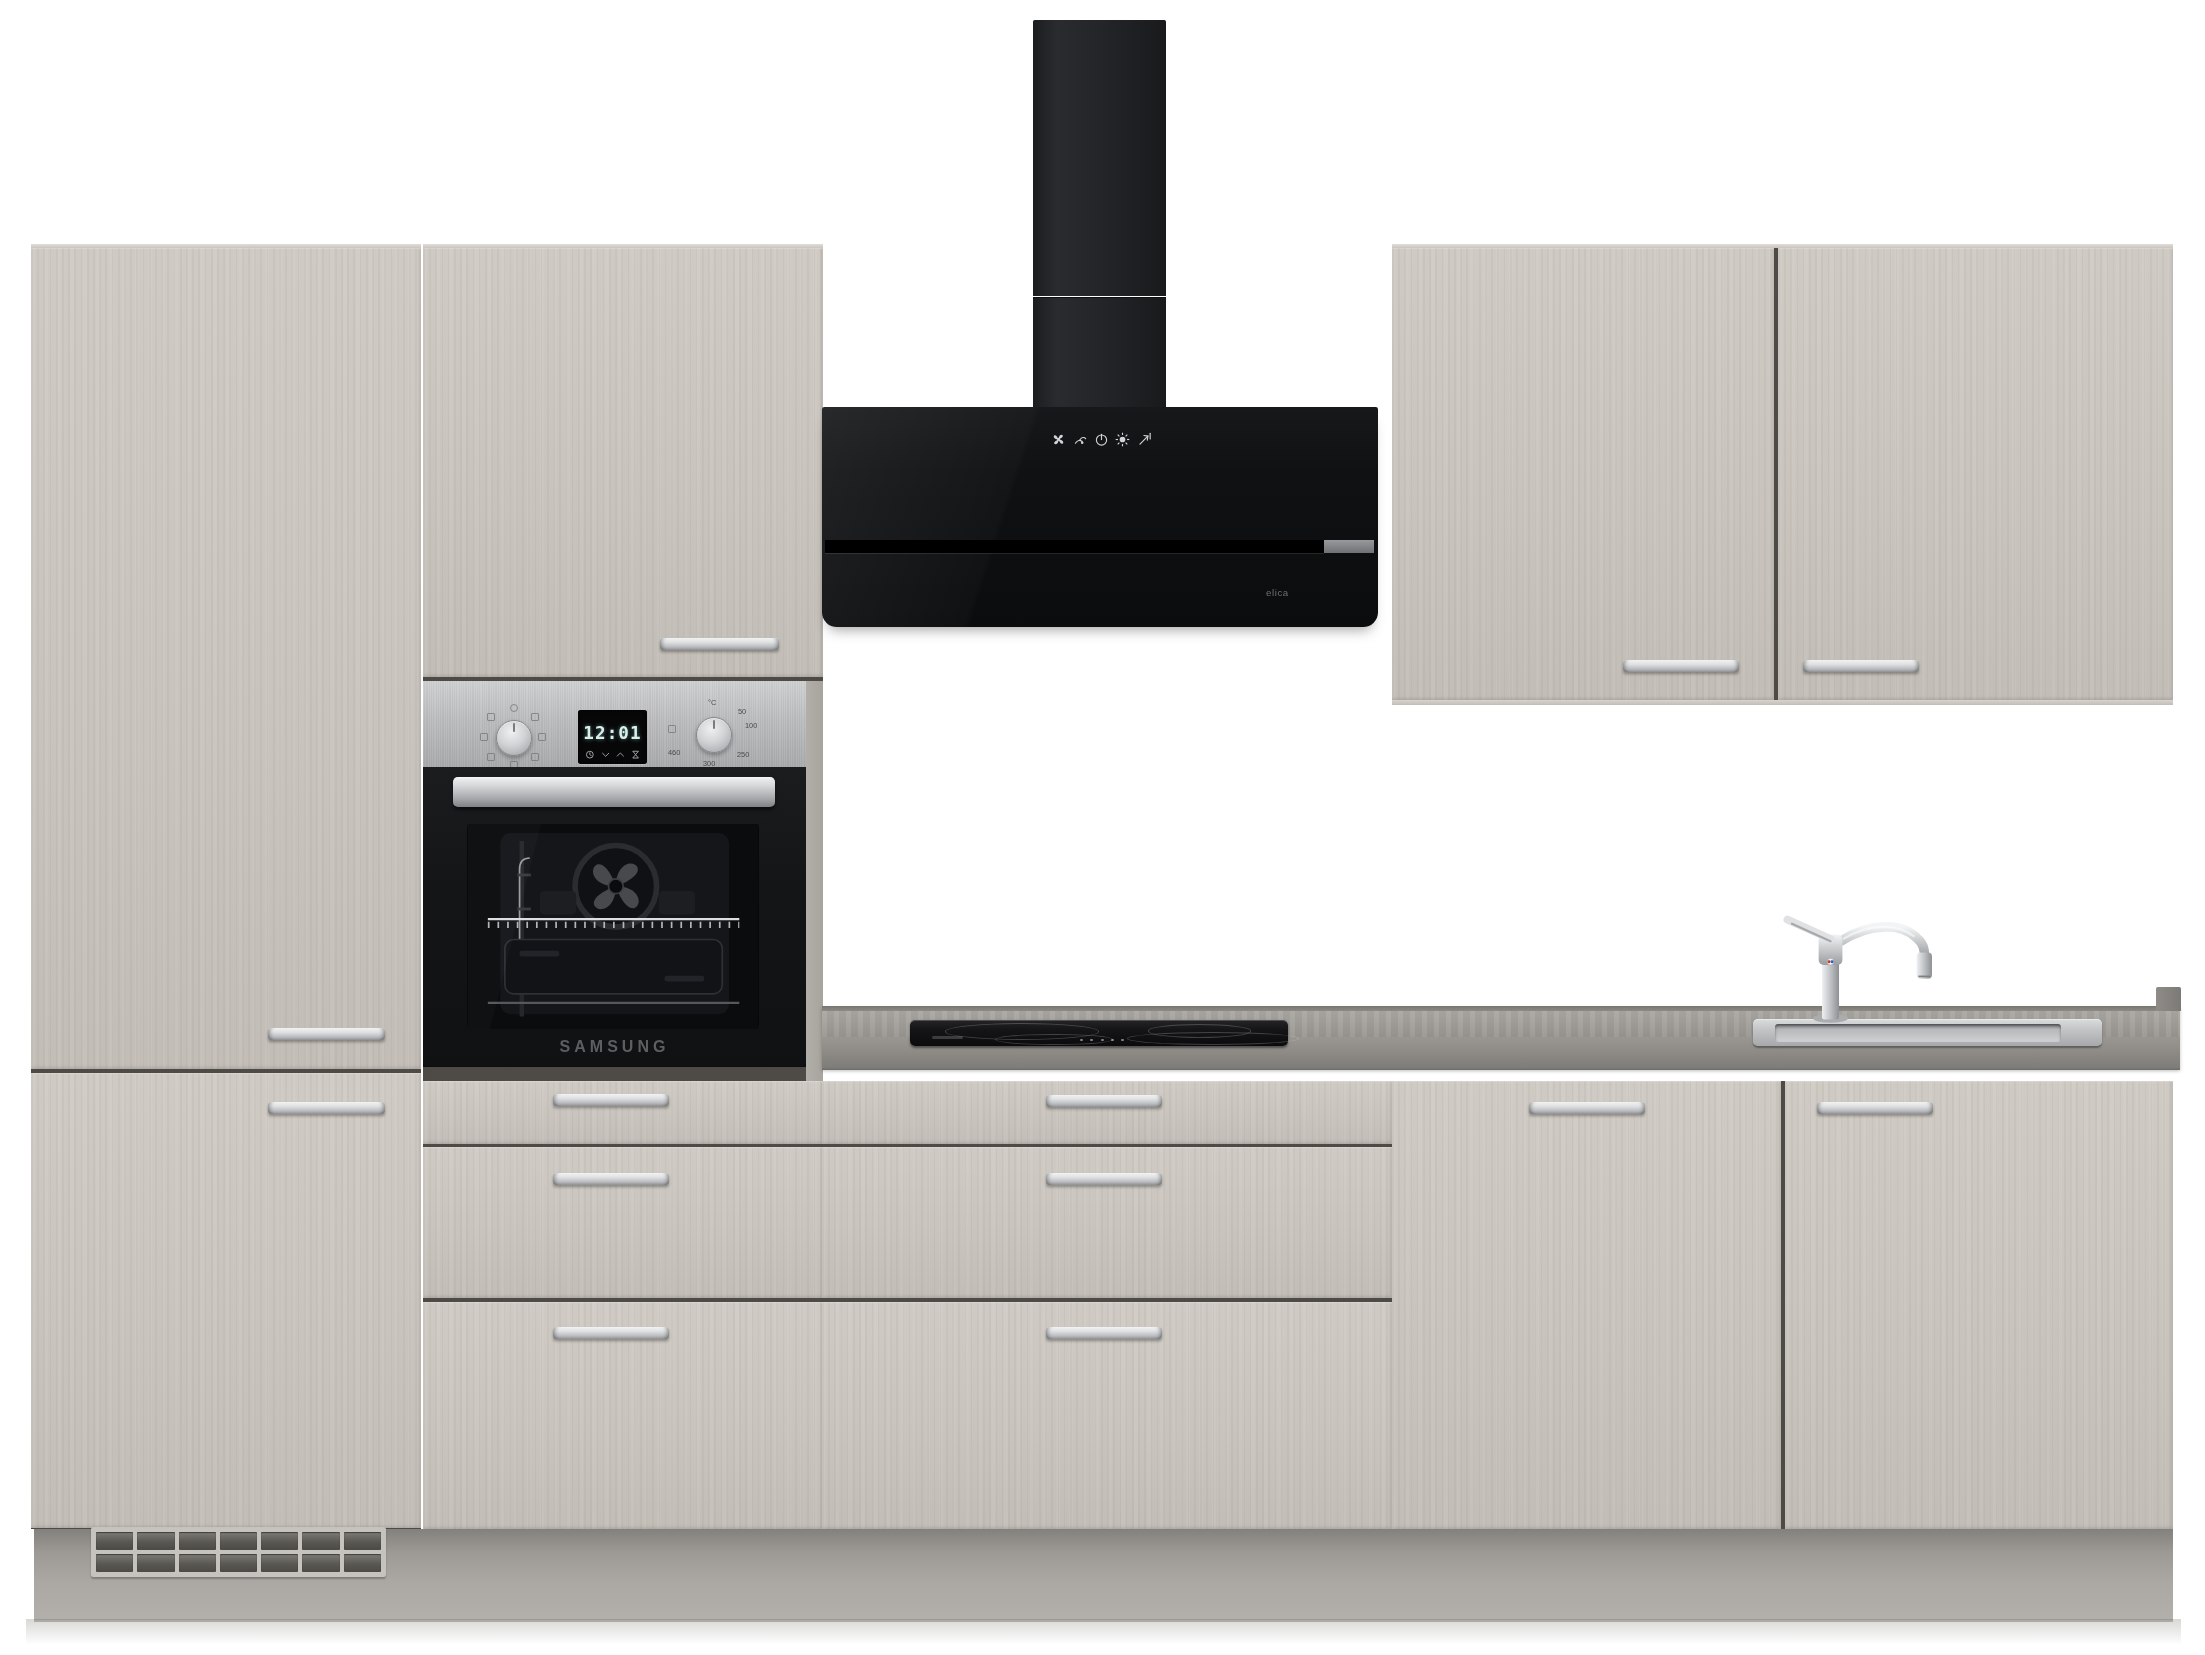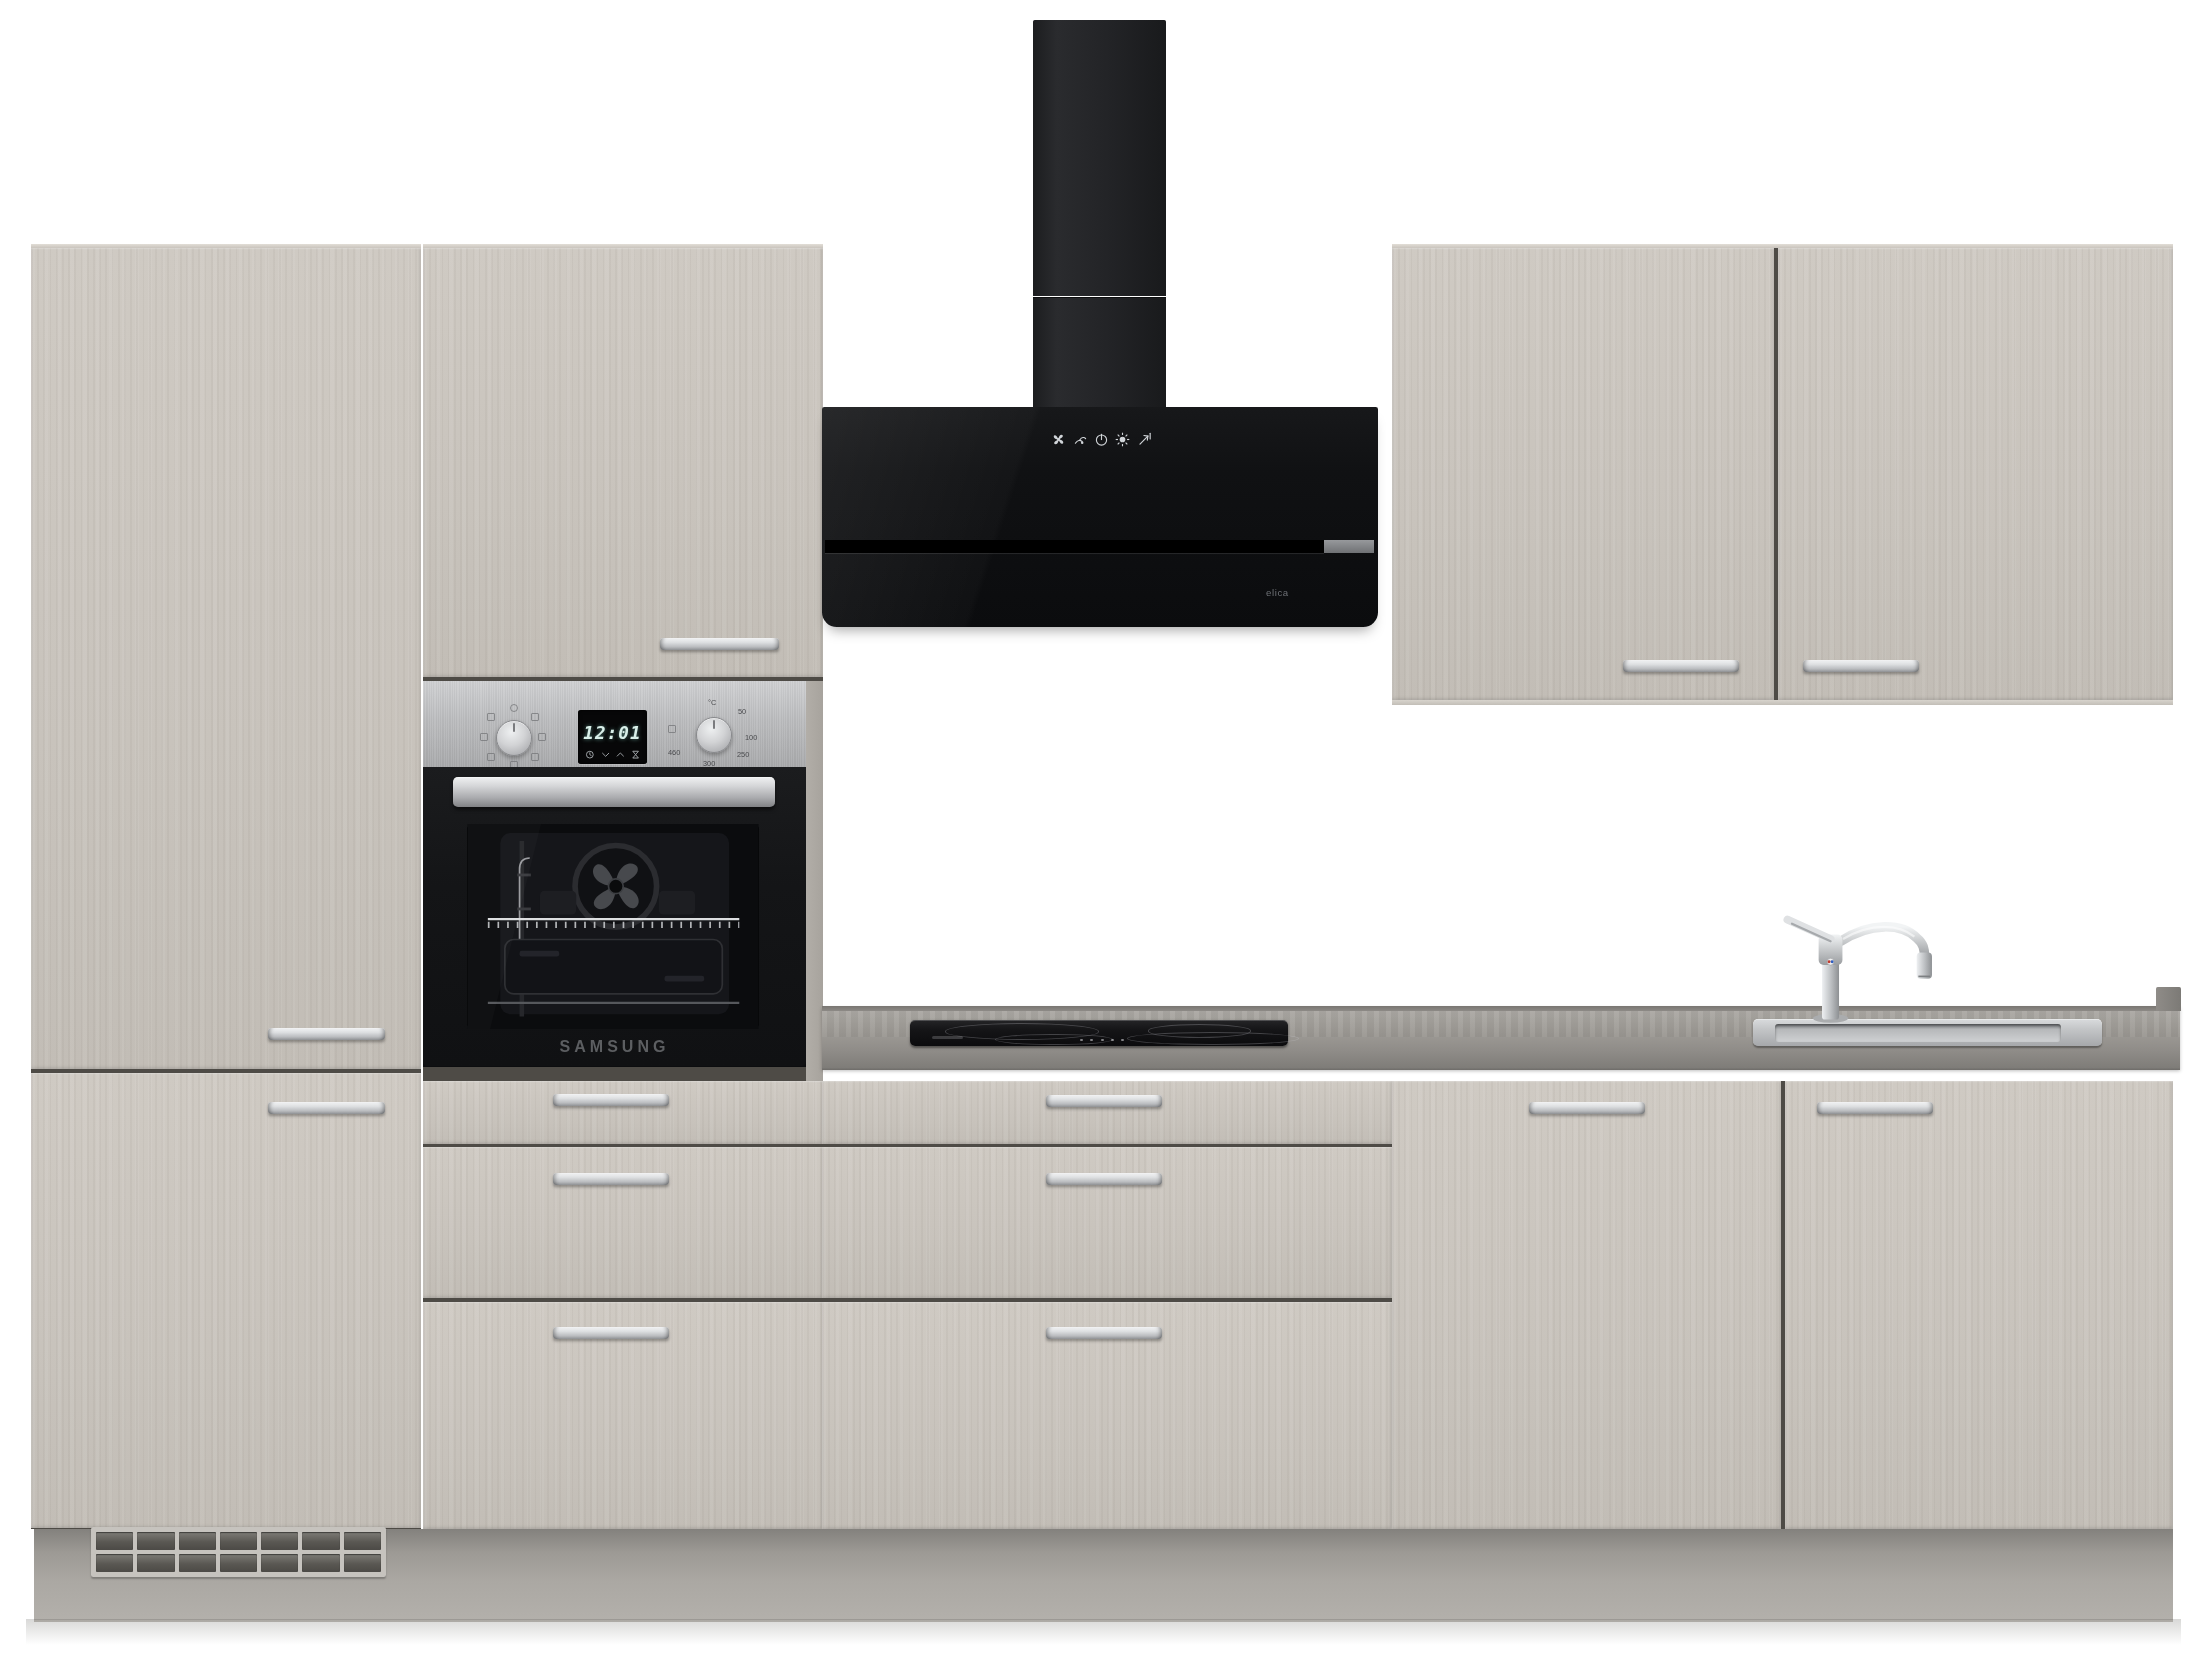--- a/index.html
+++ b/index.html
@@ -133,37 +133,37 @@
       <div class="knob" style="left:73px;top:39px;"></div>
       <div class="modemark" style="left:87px;top:23px;border-radius:50%;"></div>
       <div class="modemark" style="left:108px;top:32px;"></div>
       <div class="modemark" style="left:115px;top:52px;"></div>
       <div class="modemark" style="left:108px;top:72px;"></div>
       <div class="modemark" style="left:87px;top:80px;"></div>
       <div class="modemark" style="left:64px;top:72px;"></div>
       <div class="modemark" style="left:57px;top:52px;"></div>
       <div class="modemark" style="left:64px;top:32px;"></div>
 
-      <div class="oven-display" style="left:155px;top:29px;width:69px;height:54px;font-style:italic;">
+      <div class="oven-display" style="left:155px;top:29px;width:69px;height:54px;">
         <div class="oven-time">12:01</div>
         <svg class="abs" style="left:6.8px;top:39px;" width="56" height="11.3" viewBox="0 0 98 20">
           <g stroke="#c8cdd1" stroke-width="1.6" fill="none" opacity="0.85">
             <circle cx="8" cy="10" r="6"></circle>
             <path d="M8 6 V10 L11 12"></path>
             <path d="M30 7 L36 13 L42 7"></path>
             <path d="M56 13 L62 7 L68 13"></path>
             <path d="M84 4 H94 L89 10 L84 16 H94 L89 10 Z"></path>
           </g>
         </svg>
       </div>
 
       <div class="knob" style="left:273px;top:36px;"></div>
       <div class="klabel" style="left:285px;top:17px;">°C</div>
       <div class="klabel" style="left:315px;top:26px;">50</div>
-      <div class="klabel" style="left:322px;top:52px;">100</div>
+      <div class="klabel" style="left:322px;top:40px;">100</div>
       <div class="klabel" style="left:314px;top:69px;">250</div>
       <div class="klabel" style="left:280px;top:78px;">300</div>
       <div class="klabel" style="left:245px;top:67px;">460</div>
       <div class="modemark" style="left:245px;top:44px;"></div>
     </div>
 
     <div class="oven-door" style="left:0;top:86px;width:383px;height:299px;">
       <div class="oven-handle" style="left:30px;top:10.2px;width:322px;height:29.5px;"></div>
       <div class="oven-glass" style="left:44px;top:57px;width:292px;height:205px;">
         <svg width="292" height="205" viewBox="0 0 514 362">

